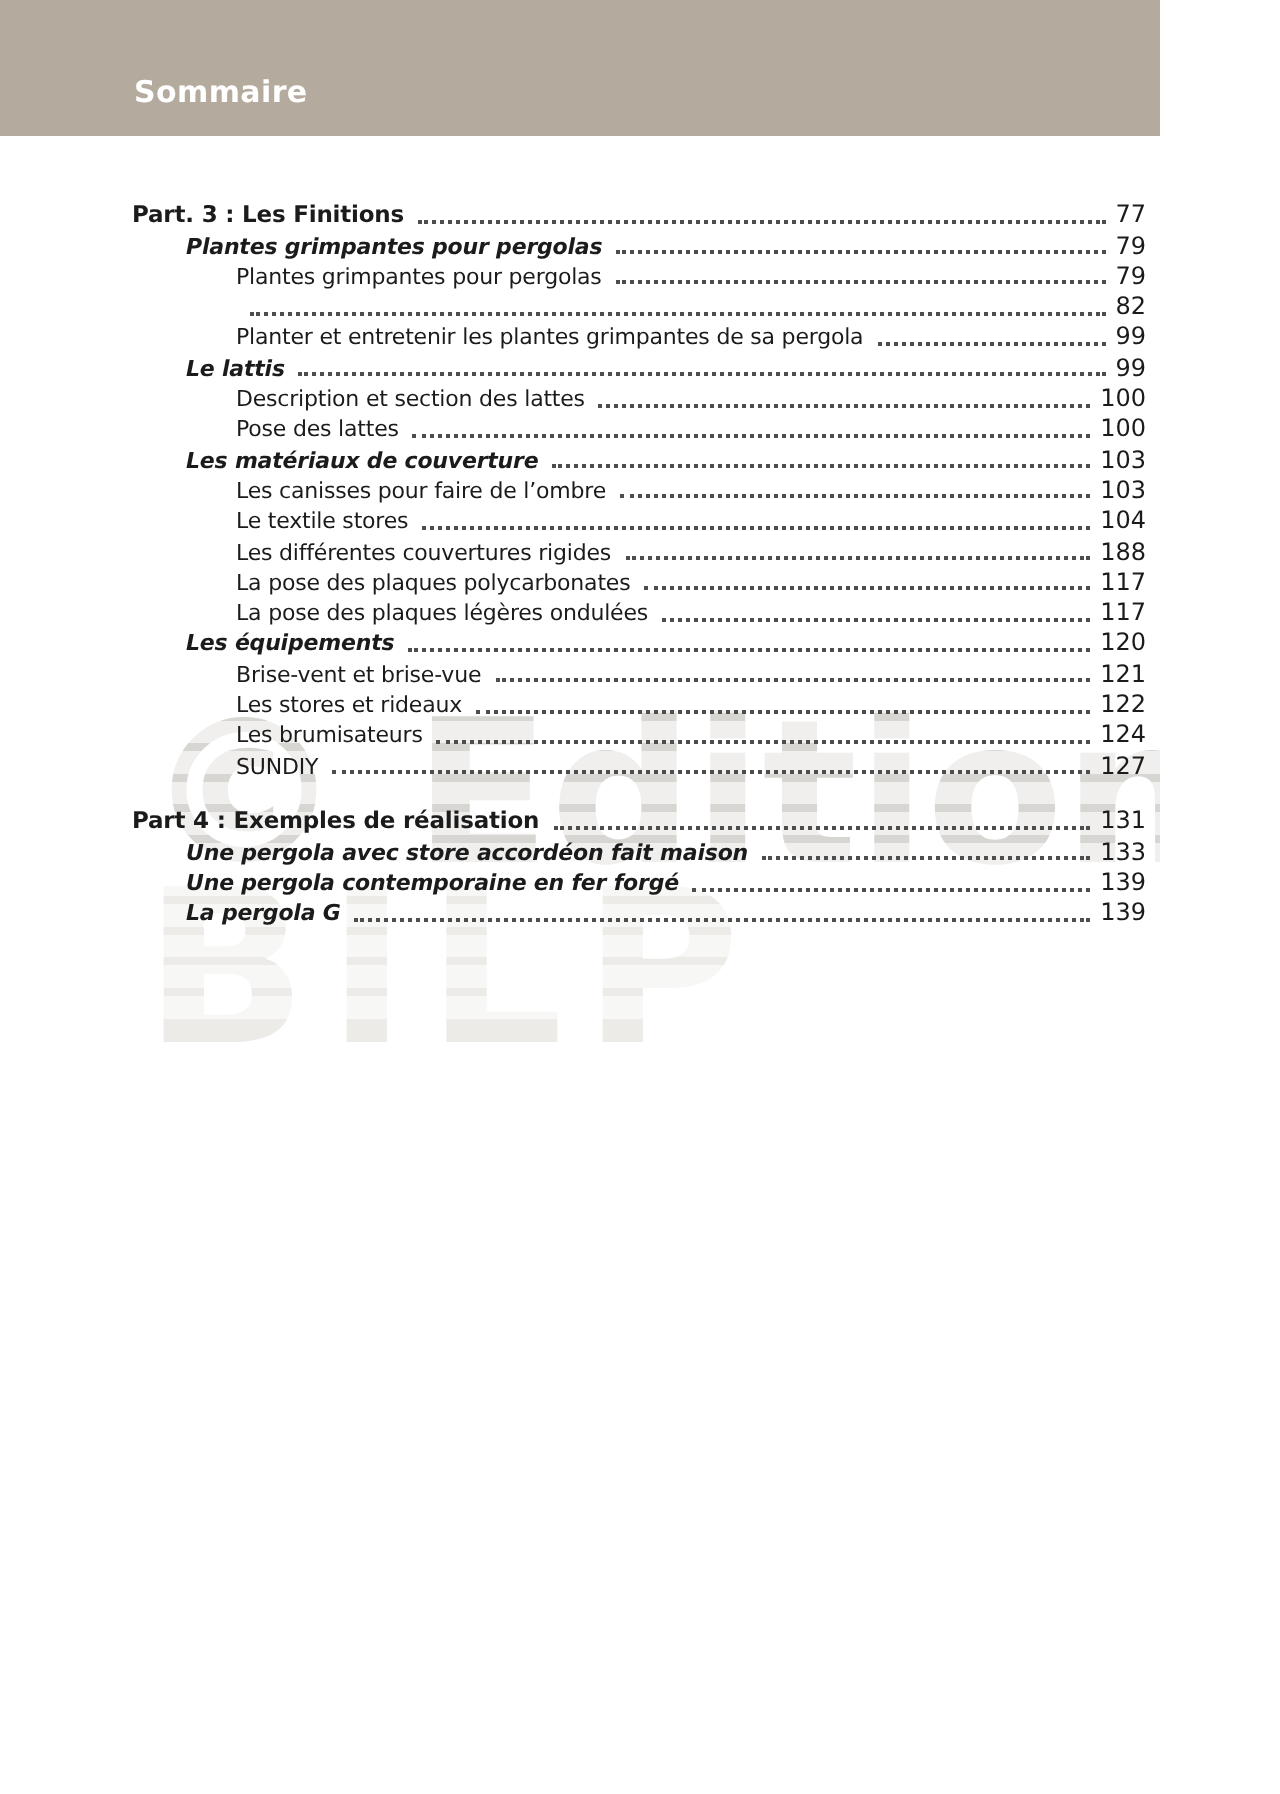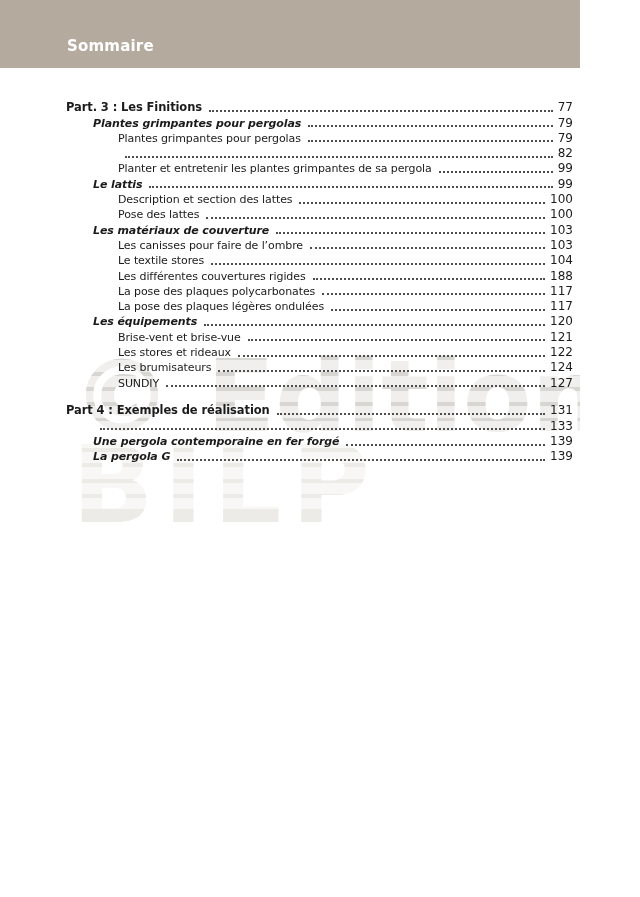--- a/index.html
+++ b/index.html
@@ -207,20 +207,21 @@
         <span class="label">SUNDIY</span>
         <span class="leader"></span>
         <span class="page-num">127</span>
       </div>
       <div class="toc-row lvl0 gap">
         <span class="label">Part 4 : Exemples de réalisation</span>
         <span class="leader"></span>
         <span class="page-num">131</span>
       </div>
       <div class="toc-row lvl1">
+        <span class="label">Une pergola avec store accordéon fait maison</span>
         <span class="leader"></span>
         <span class="page-num">133</span>
       </div>
       <div class="toc-row lvl1">
         <span class="label">Une pergola contemporaine en fer forgé</span>
         <span class="leader"></span>
         <span class="page-num">139</span>
       </div>
       <div class="toc-row lvl1">
         <span class="label">La pergola G</span>

